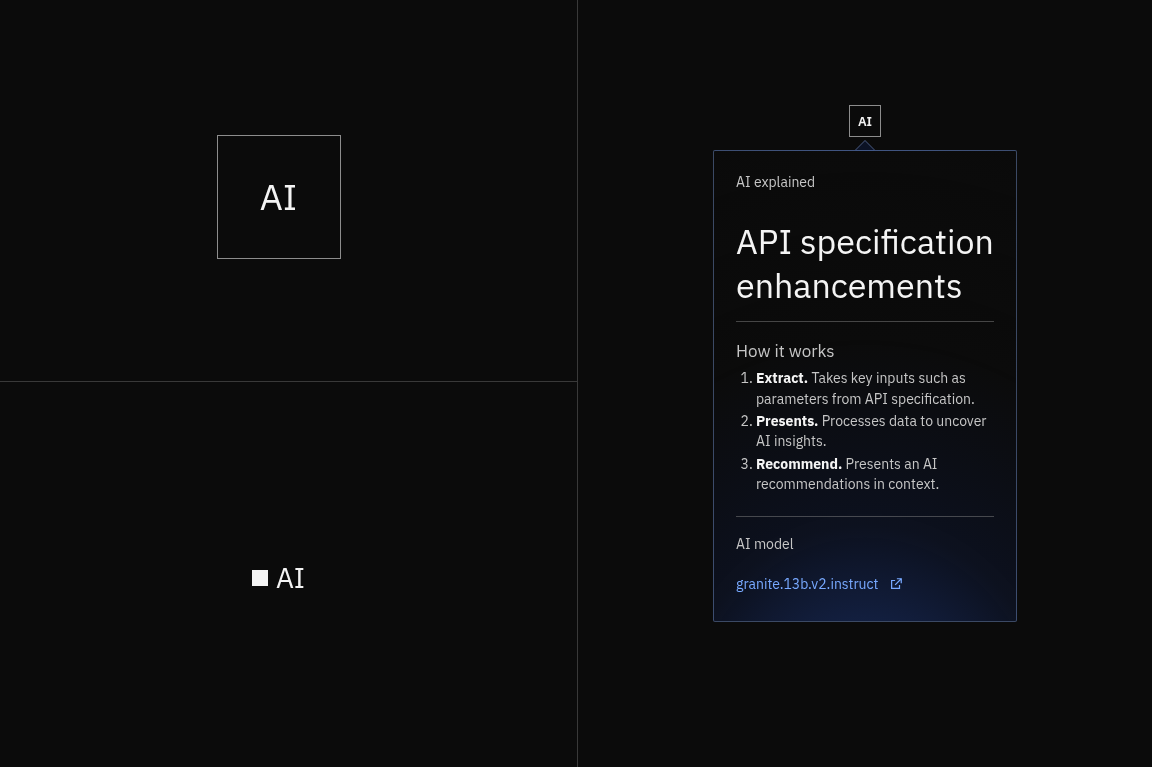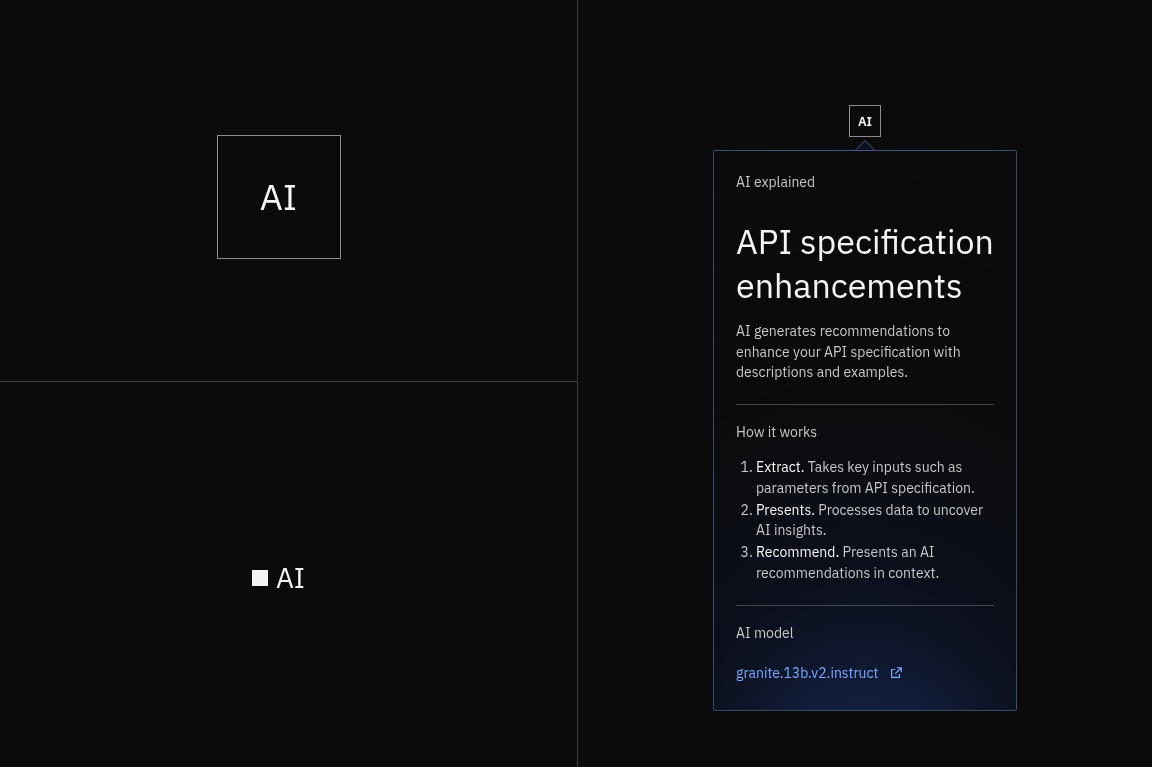--- a/index.html
+++ b/index.html
@@ -141,37 +141,37 @@
     line-height: 1.45;
     color: #c6c6c6;
     margin-bottom: 22px;
   }
   .divider {
     height: 1px;
     background: rgba(141,141,141,0.45);
     margin: 0 0 18px 0;
   }
   .how-label {
-    font-size: 14px;
-    color: #c6c6c6;
-    margin-bottom: 16px;
+    font-size: 17px;
+    color: #c6c6c6;
+    margin-bottom: 6px;
   }
   ol.steps {
     list-style: decimal;
     padding-left: 20px;
     font-size: 14px;
     color: #c6c6c6;
     line-height: 1.45;
     margin-bottom: 22px;
   }
   ol.steps li {
     margin-bottom: 2px;
   }
   ol.steps li .step-title {
-    font-weight: 400;
+    font-weight: 700;
     color: #f4f4f4;
   }
   .model-label {
     font-size: 14px;
     color: #c6c6c6;
     margin-bottom: 20px;
   }
   .model-link {
     display: inline-flex;
     align-items: center;
@@ -210,21 +210,20 @@
     <div class="ai-chip-small">AI</div>
 
     <div class="caret-up"></div>
 
     <div class="popover">
 
       <div class="eyebrow">AI explained</div>
 
       <h2>API specification enhancements</h2>
 
-      <div class="desc">AI generates recommendations to enhance your API specification with descriptions and examples.</div>
 
       <div class="divider"></div>
 
       <div class="how-label">How it works</div>
 
       <ol class="steps">
         <li>
           <span class="step-title">Extract.</span>
           <span>Takes key inputs such as parameters from API specification.</span>
         </li>

